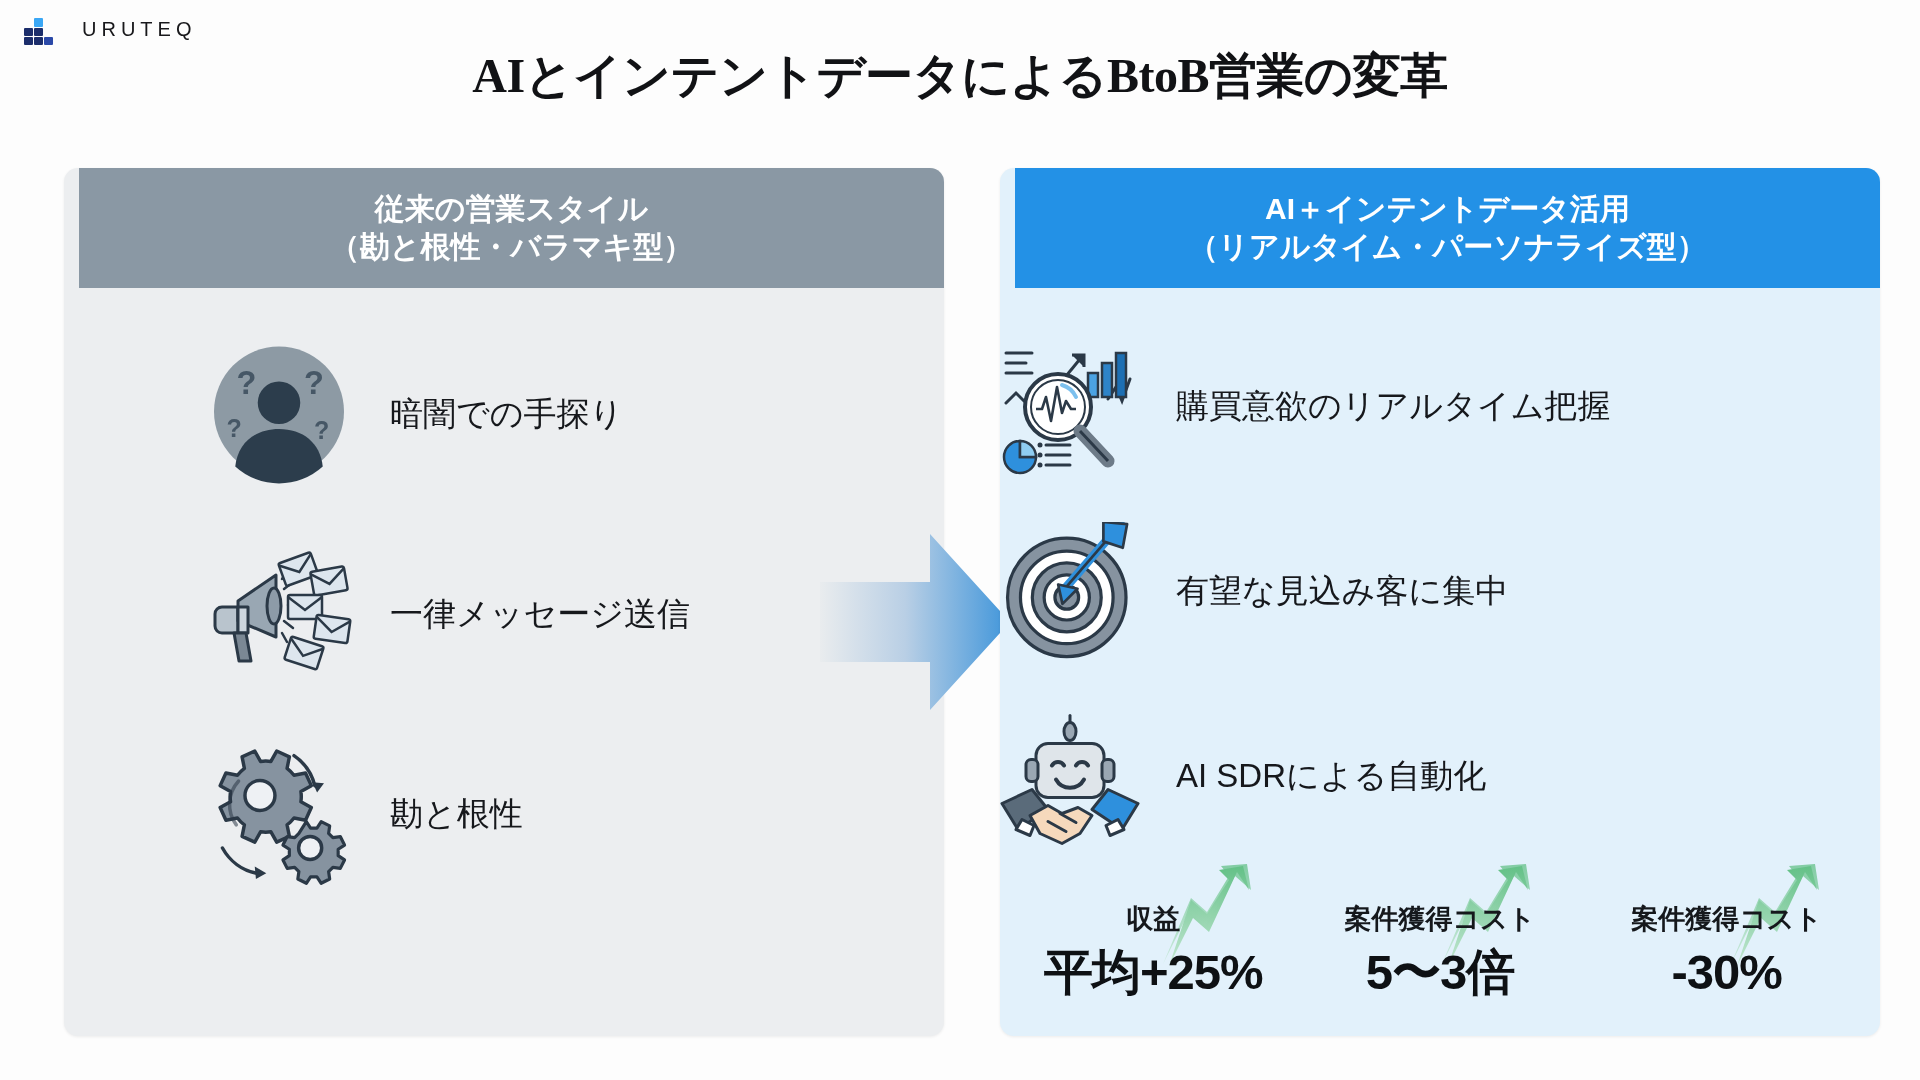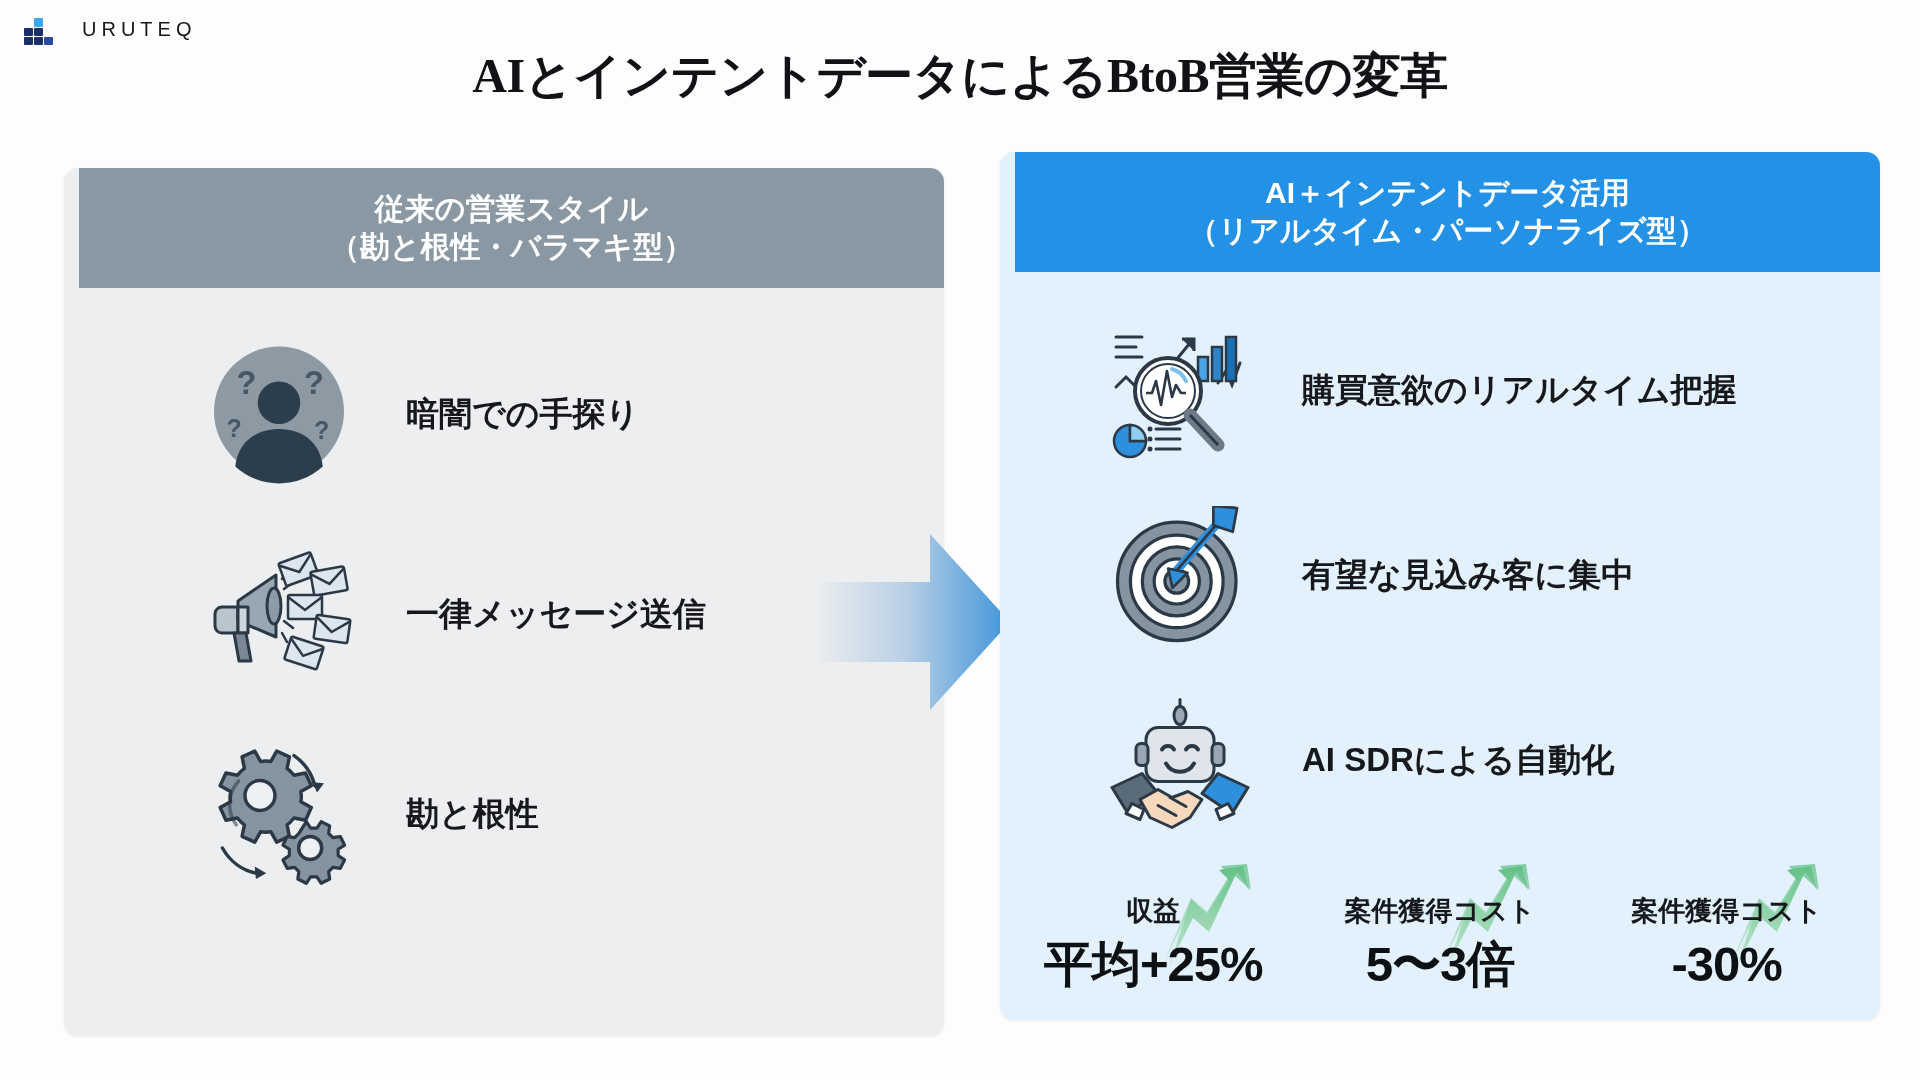--- a/index.html
+++ b/index.html
@@ -28,55 +28,55 @@
     position:absolute;left:0;right:0;top:44px;text-align:center;
     font-size:48px;font-weight:800;color:#111215;letter-spacing:-0.5px;font-family:Liberation Serif, serif;
   }
 
   
   .panel{
     position:absolute;border-radius:14px;overflow:hidden;
     box-shadow:0 1px 3px rgba(0,0,0,.07);
   }
   .panel-left{left:64px;top:168px;width:880px;height:868px;background:#eceef0;}
-  .panel-right{left:1000px;top:152px;width:880px;height:868px;background:#e2f1fb;}
+  .panel-right{left:1000px;top:168px;width:880px;height:868px;background:#e2f1fb;}
 
   .panel-head{
     height:120px;display:flex;flex-direction:column;align-items:center;
     justify-content:center;color:#ffffff;text-align:center;line-height:1.28;
     font-weight:700;font-size:30px;margin-left:15px;
   }
   .panel-left .panel-head{background:#8a98a4;}
   .panel-right .panel-head{background:#2391e6;}
   .panel-head .l1{display:block;}
   .panel-head .l2{display:block;}
 
   
   .rows{padding:26px 0 0 0;}
   .row{display:flex;align-items:center;height:200px;}
   .panel-left .row{padding-left:140px;}
-  .panel-right .row{padding-left:110px;}
+  .panel-right .row{}
   .row-icon{width:150px;height:150px;flex:0 0 150px;display:flex;align-items:center;justify-content:center;}
   .row-label{
-    font-size:33px;font-weight:700;color:#16181c;margin-left:52px;white-space:nowrap;
+    font-size:33px;font-weight:400;color:#16181c;margin-left:36px;white-space:nowrap;
   }
   .panel-right .row{height:185px;}
   .panel-right .row-icon{width:140px;flex:0 0 140px;height:140px;}
 
   
   .arrow{position:absolute;left:820px;top:530px;width:190px;height:185px;}
 
   
   .kpis{
     position:absolute;left:1010px;top:880px;width:860px;height:150px;
     display:flex;align-items:flex-start;justify-content:space-around;
   }
   .kpi{position:relative;text-align:center;width:260px;padding-top:18px;}
   .kpi .uparrow{position:absolute;right:6px;top:-22px;opacity:.85;}
-  .kpi-label{position:relative;font-size:27px;font-weight:700;color:#15181c;line-height:1;}
+  .kpi-label{position:relative;font-size:27px;font-weight:700;color:#15181c;line-height:1;margin-top:8px;}
   .kpi-value{position:relative;font-size:49px;font-weight:800;color:#0e1114;line-height:1.15;margin-top:11px;letter-spacing:-1px;}
   .kpi:nth-child(1) .uparrow{right:28px;}
   .kpi:nth-child(2) .uparrow{right:36px;}
   .kpi:nth-child(3) .uparrow{right:34px;}
 </style>
 </head>
 <body>
 
 <div class="slide">
 

